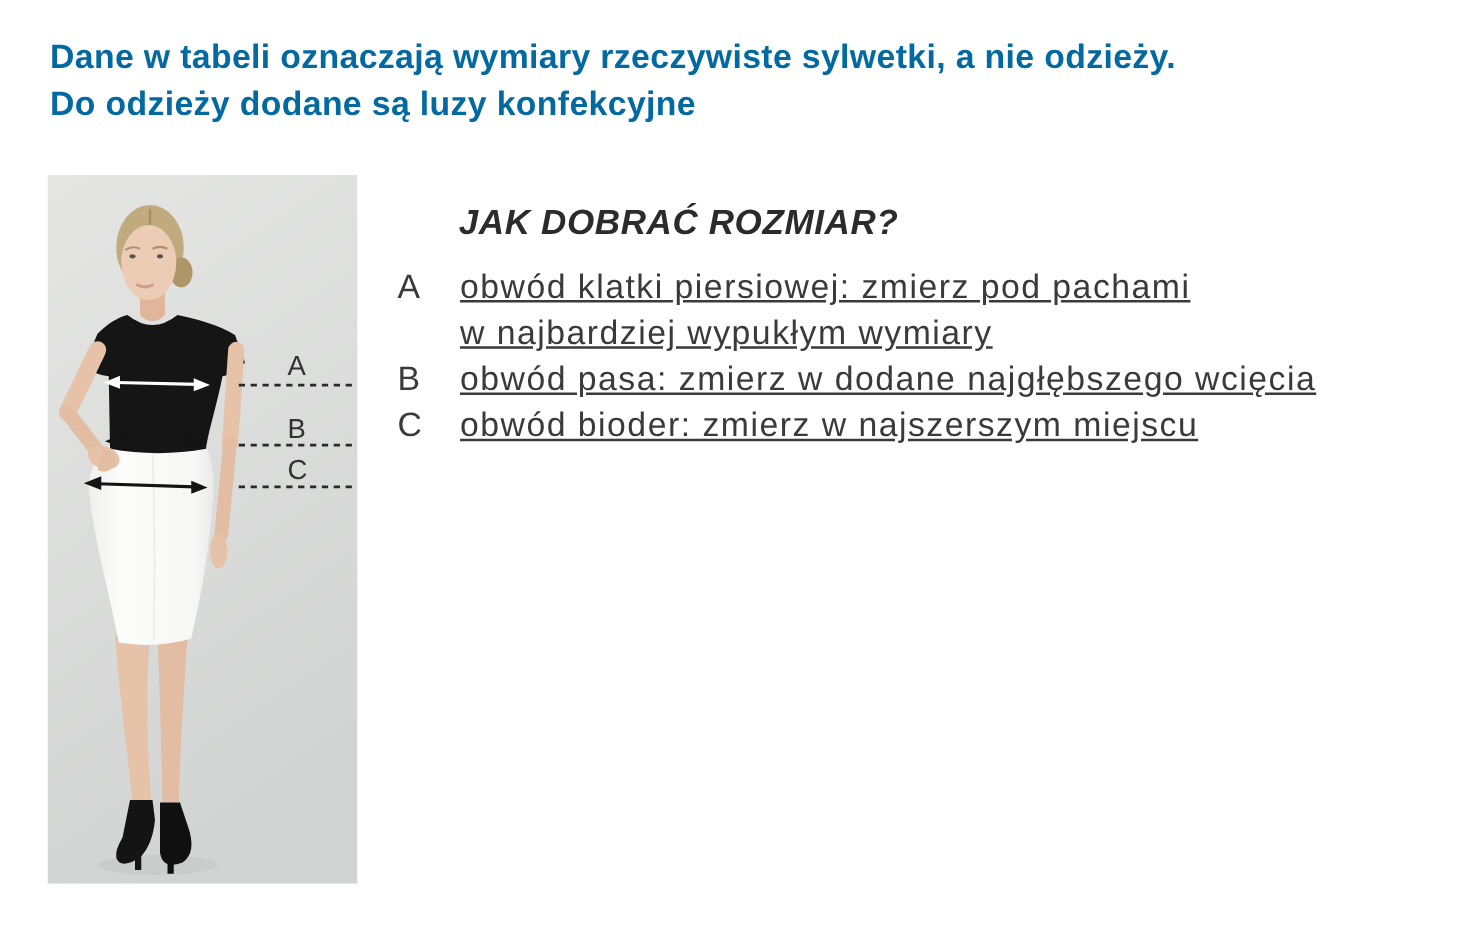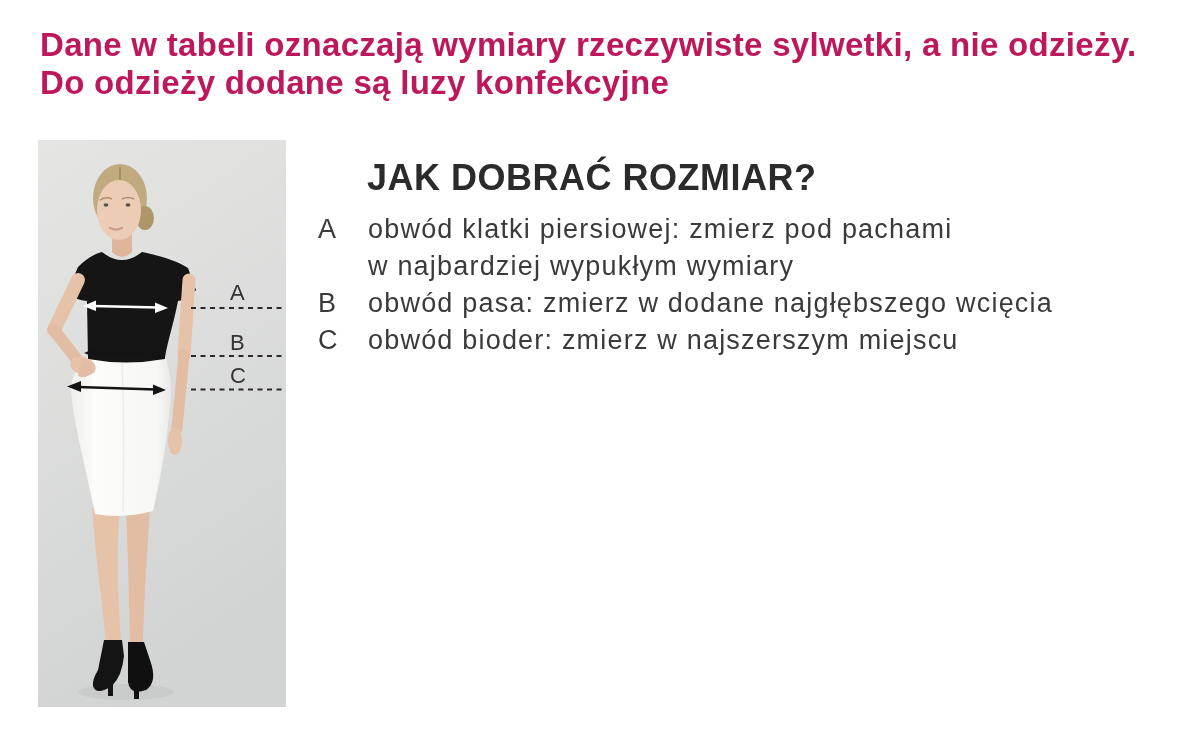--- a/index.html
+++ b/index.html
@@ -10,69 +10,70 @@
     background: #ffffff;
     overflow: hidden;
     font-family: "Liberation Sans", sans-serif;
   }
 
   
   .top-note {
     position: absolute;
     left: 40px;
     top: 26px;
-    font-size: 33px;
+    font-size: 27px;
     line-height: 38px;
     font-weight: 700;
-    color: #be185d;
+    color: #0369a1;
     letter-spacing: 0.3px;
     white-space: nowrap;
   }
 
   
   .photo {
     position: absolute;
     left: 38px;
     top: 140px;
     width: 248px;
     height: 567px;
   }
   .photo svg { display: block; }
 
   
   .howto-heading {
     position: absolute;
     left: 367px;
     top: 162px;
     margin: 0;
-    font-size: 36px;
+    font-size: 28px;
     line-height: 32px;
     font-weight: 700;
     color: #2b2b2b;
     letter-spacing: 0.5px;
     white-space: nowrap;
+    font-style: italic;
   }
   .measure-list {
     position: absolute;
     left: 318px;
     top: 211px;
     width: 862px;
     font-size: 27px;
     line-height: 37px;
     font-weight: 400;
     color: #3a3a3a;
     letter-spacing: 1.2px;
   }
   .measure-row { display: flex; align-items: flex-start; }
   .measure-letter {
     width: 50px;
     flex: 0 0 50px;
     color: #3a3a3a;
   }
-  .measure-desc { flex: 1; white-space: nowrap; }
+  .measure-desc { flex: 1; white-space: nowrap; text-decoration: underline; }
 </style>
 </head>
 <body>
 
 <div class="canvas">
 
   <div class="top-note">
     <div>Dane w tabeli oznaczają wymiary rzeczywiste sylwetki, a nie odzieży.</div>
     <div>Do odzieży dodane są luzy konfekcyjne</div>
   </div>

